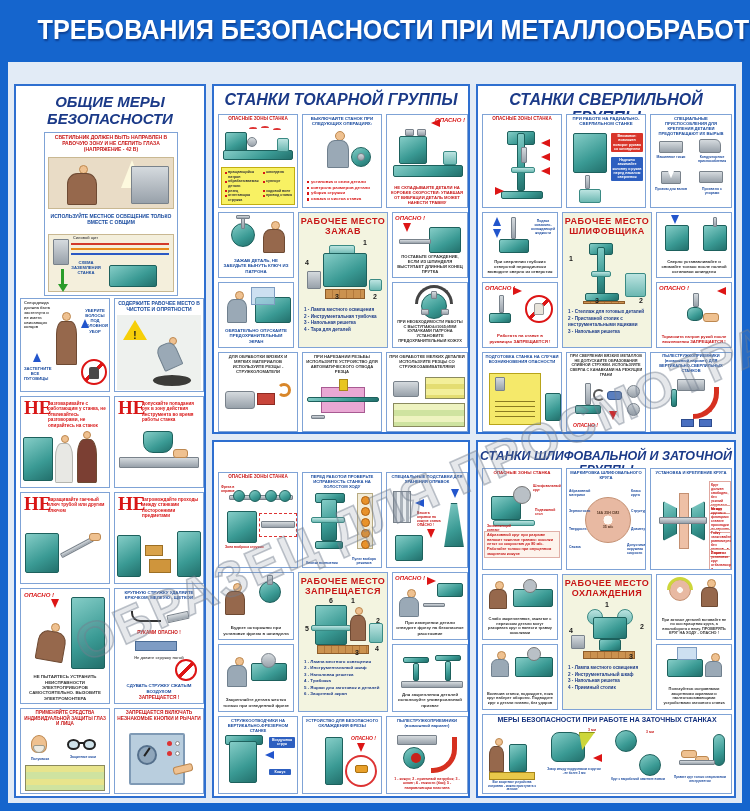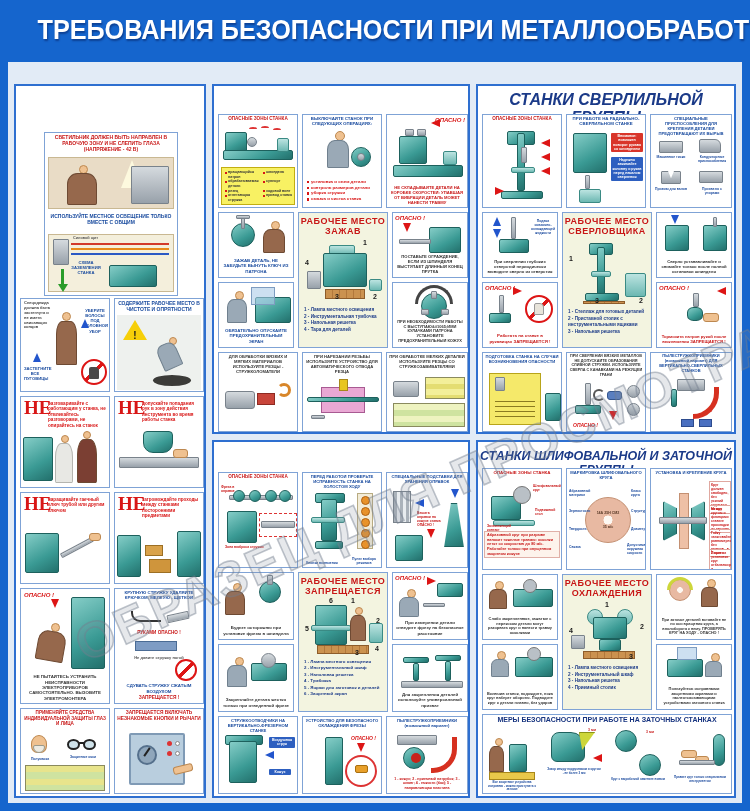--- a/index.html
+++ b/index.html
@@ -49,20 +49,24 @@
 </style>
 </head>
 <body>
 
 <div class="poster">
   <div class="hdr">ТРЕБОВАНИЯ БЕЗОПАСНОСТИ ПРИ МЕТАЛЛООБРАБОТКЕ</div>
 
   <div class="body-area">
 
     <div class="sec" style="left:6px;top:22px;width:192px;height:714px">
+      <div class="st" style="top:8px;font-size:15px;line-height:1.1">
+        <div>ОБЩИЕ МЕРЫ</div>
+        <div>БЕЗОПАСНОСТИ</div>
+      </div>
 
       <div class="pan" style="left:28px;top:46px;width:134px;height:164px">
         <div class="cap cred">СВЕТИЛЬНИК ДОЛЖЕН БЫТЬ НАПРАВЛЕН В РАБОЧУЮ ЗОНУ И НЕ СЛЕПИТЬ ГЛАЗА (НАПРЯЖЕНИЕ - 42 В)</div>
         <div class="ill" style="left:3px;top:24px;width:126px;height:52px;background:#e9dcc6;border:1px solid #c9b892">
           <i class="sh" style="left:72px;top:2px;width:0;height:0;border-left:11px solid transparent;border-right:11px solid transparent;border-bottom:28px solid rgba(255,252,224,.9)"></i>
           <i class="sh grey" style="left:82px;top:8px;width:38px;height:38px"></i>
           <i class="sh skin" style="left:30px;top:7px;width:9px;height:9px"></i>
           <i class="sh br" style="left:18px;top:15px;width:30px;height:32px"></i>
         </div>
         <div class="cap cblu abs" style="left:2px;top:79px;width:128px">ИСПОЛЬЗУЙТЕ МЕСТНОЕ ОСВЕЩЕНИЕ ТОЛЬКО ВМЕСТЕ С ОБЩИМ</div>
@@ -176,20 +180,21 @@
         <i class="sh" style="left:31px;top:38px;width:2px;height:10px;background:#222;transform:rotate(35deg)"></i>
         <i class="sh" style="left:52px;top:32px;width:5px;height:5px;background:#d33;border-radius:50%"></i>
         <i class="sh" style="left:60px;top:32px;width:5px;height:5px;background:#fff;border:1px solid #888;border-radius:50%"></i>
         <i class="sh" style="left:52px;top:42px;width:5px;height:5px;background:#d33;border-radius:50%"></i>
         <i class="sh" style="left:60px;top:42px;width:5px;height:5px;background:#fff;border:1px solid #888;border-radius:50%"></i>
         <i class="sh skin" style="left:58px;top:56px;width:20px;height:8px;border-radius:3px;transform:rotate(-14deg)"></i>
       </div>
     </div>
 
     <div class="sec" style="left:204px;top:22px;width:258px;height:350px">
+      <div class="st" style="top:5px;font-size:16px">СТАНКИ ТОКАРНОЙ ГРУППЫ</div>
 
       <div class="pan" style="left:4px;top:28px;width:80px;height:94px">
         <div class="cap cred" style="font-size:4.6px">ОПАСНЫЕ ЗОНЫ СТАНКА</div>
         <div class="ill" style="left:2px;top:11px;width:74px;height:38px">
           <i class="sh teal" style="left:4px;top:6px;width:22px;height:20px"></i>
           <i class="sh grey" style="left:26px;top:11px;width:10px;height:10px;border-radius:50%"></i>
           <i class="sh teal" style="left:2px;top:24px;width:70px;height:10px"></i>
           <i class="sh teall" style="left:56px;top:12px;width:12px;height:14px"></i>
           <i class="sh" style="left:28px;top:1px;width:8px;height:4px;border-top:2px solid #d33;border-radius:50%"></i>
           <i class="sh" style="left:40px;top:0;width:8px;height:4px;border-top:2px solid #d33;border-radius:50%"></i>
@@ -390,21 +395,21 @@
           <i class="sh grey" style="left:14px;top:2px;width:5px;height:18px"></i>
           <i class="sh teal" style="left:4px;top:20px;width:22px;height:10px"></i>
           <span class="ban" style="left:40px;top:2px;width:28px;height:28px"></span>
           <i class="sh" style="left:49px;top:10px;width:10px;height:12px;background:#e8e4da;border:1px solid #999;border-radius:2px 4px 1px 1px"></i>
         </div>
         <div class="cap cred abs" style="left:1px;bottom:2px;width:72px;font-size:4.4px">Работать на станке в рукавицах ЗАПРЕЩАЕТСЯ !</div>
       </div>
 
       <div class="pan wp" style="left:84px;top:126px;width:90px;height:136px">
         <div class="wpt" style="margin-top:3px">РАБОЧЕЕ  МЕСТО</div>
-        <div class="wpt">СВЕРЛОВЩИКА</div>
+        <div class="wpt">ШЛИФОВЩИКА</div>
         <div class="ill" style="left:6px;top:26px;width:78px;height:66px">
           <span class="mark" style="left:0;top:16px">1</span>
           <i class="sh teal" style="left:20px;top:4px;width:24px;height:12px"></i>
           <i class="sh teal" style="left:28px;top:8px;width:8px;height:48px"></i>
           <i class="sh teall" style="left:22px;top:32px;width:20px;height:6px"></i>
           <i class="sh teal" style="left:16px;top:54px;width:34px;height:8px"></i>
           <i class="sh teall" style="left:56px;top:34px;width:21px;height:24px"></i>
           <i class="sh mat" style="left:14px;top:62px;width:42px;height:3px"></i>
           <span class="mark" style="left:70px;top:58px">2</span>
           <span class="mark" style="left:26px;top:58px">3</span>

